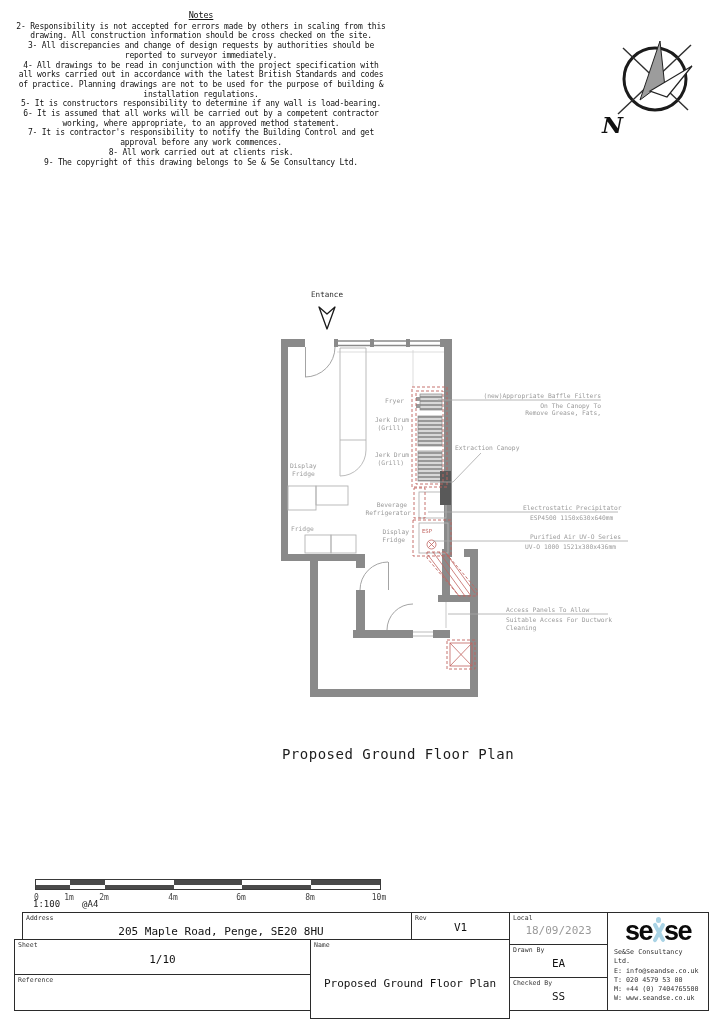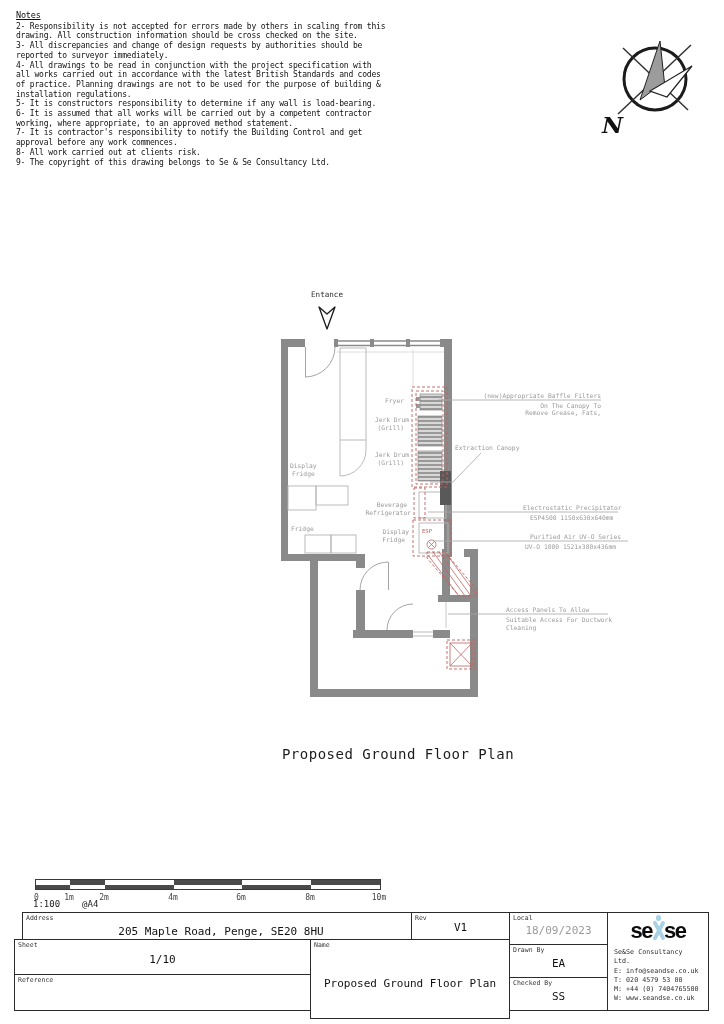--- a/index.html
+++ b/index.html
@@ -1,20 +1,20 @@
 <!DOCTYPE html>
 <html><head>
 <meta charset="utf-8">
 <style>
   html,body{margin:0;padding:0;background:#e8e8e8;}
   .sheet{position:relative;width:724px;height:1024px;background:#ffffff;overflow:hidden;
          font-family:"DejaVu Sans Mono",monospace;color:#111;}
   
   .notes{position:absolute;left:16px;top:11px;width:370px;font-size:8px;line-height:9.7px;
-         letter-spacing:-0.2px;color:#101010;}
+         letter-spacing:-0.2px;color:#101010;text-align:center;}
   .notes-title{text-decoration:underline;font-size:8.5px;margin-bottom:1px;}
   
   .plan-svg{position:absolute;left:260px;top:283px;}
   .wall{fill:#8a8a8a;}
   .thin{stroke:#b3b3b3;stroke-width:0.9;fill:none;}
   .arc{stroke:#9a9a9a;stroke-width:0.9;fill:none;}
   .redDash{stroke:#c0635f;stroke-width:0.9;fill:none;stroke-dasharray:3,2;}
   .redLine{stroke:#c0635f;stroke-width:0.8;fill:none;}
   .leader{stroke:#a6a6a6;stroke-width:0.8;fill:none;}
   .ann{font-family:"DejaVu Sans Mono",monospace;font-size:6.3px;fill:#9b9b9b;}
@@ -35,21 +35,21 @@
   .sb-lab.first{transform:none;}
   
   .tb{position:absolute;left:14px;top:912px;width:695px;height:99px;}
   .cell{position:absolute;border:1px solid #2b2b2b;box-sizing:border-box;background:#fff;}
   .cell .lab{position:absolute;top:1px;left:3px;font-size:6.5px;color:#333;}
   .cell .val{position:absolute;left:0;right:0;top:55%;transform:translateY(-50%);
              text-align:center;font-size:11px;color:#111;}
   .cell .val.gray{color:#9a9a9a;}
   .logo-cell{padding:3px 6px;box-sizing:border-box;}
   .logo-line{text-align:center;font-family:"Liberation Sans",sans-serif;font-weight:bold;
-             font-size:22px;letter-spacing:-1.5px;color:#0b0b0b;line-height:30px;}
+             font-size:27px;letter-spacing:-1.5px;color:#0b0b0b;line-height:30px;}
   .lx{display:inline-block;position:relative;width:14px;height:26px;vertical-align:-4px;margin:0 -1px;}
   .lx::before,.lx::after{content:"";position:absolute;left:5.5px;top:4px;width:3.5px;height:21px;
                           background:#a9d3e5;border-radius:2px;}
   .lx::before{transform:rotate(28deg);} .lx::after{transform:rotate(-28deg);}
   .lx i{position:absolute;left:4.5px;top:-1px;width:5.5px;height:5.5px;border-radius:50%;background:#a9d3e5;}
   .co-lines{margin-top:2px;font-size:6.7px;line-height:9.3px;color:#2e2e2e;}
   
   .north-svg{position:absolute;left:598px;top:36px;}
   .n-txt{font-family:"DejaVu Serif",serif;font-style:italic;font-weight:bold;font-size:23px;fill:#111;}
 </style>

